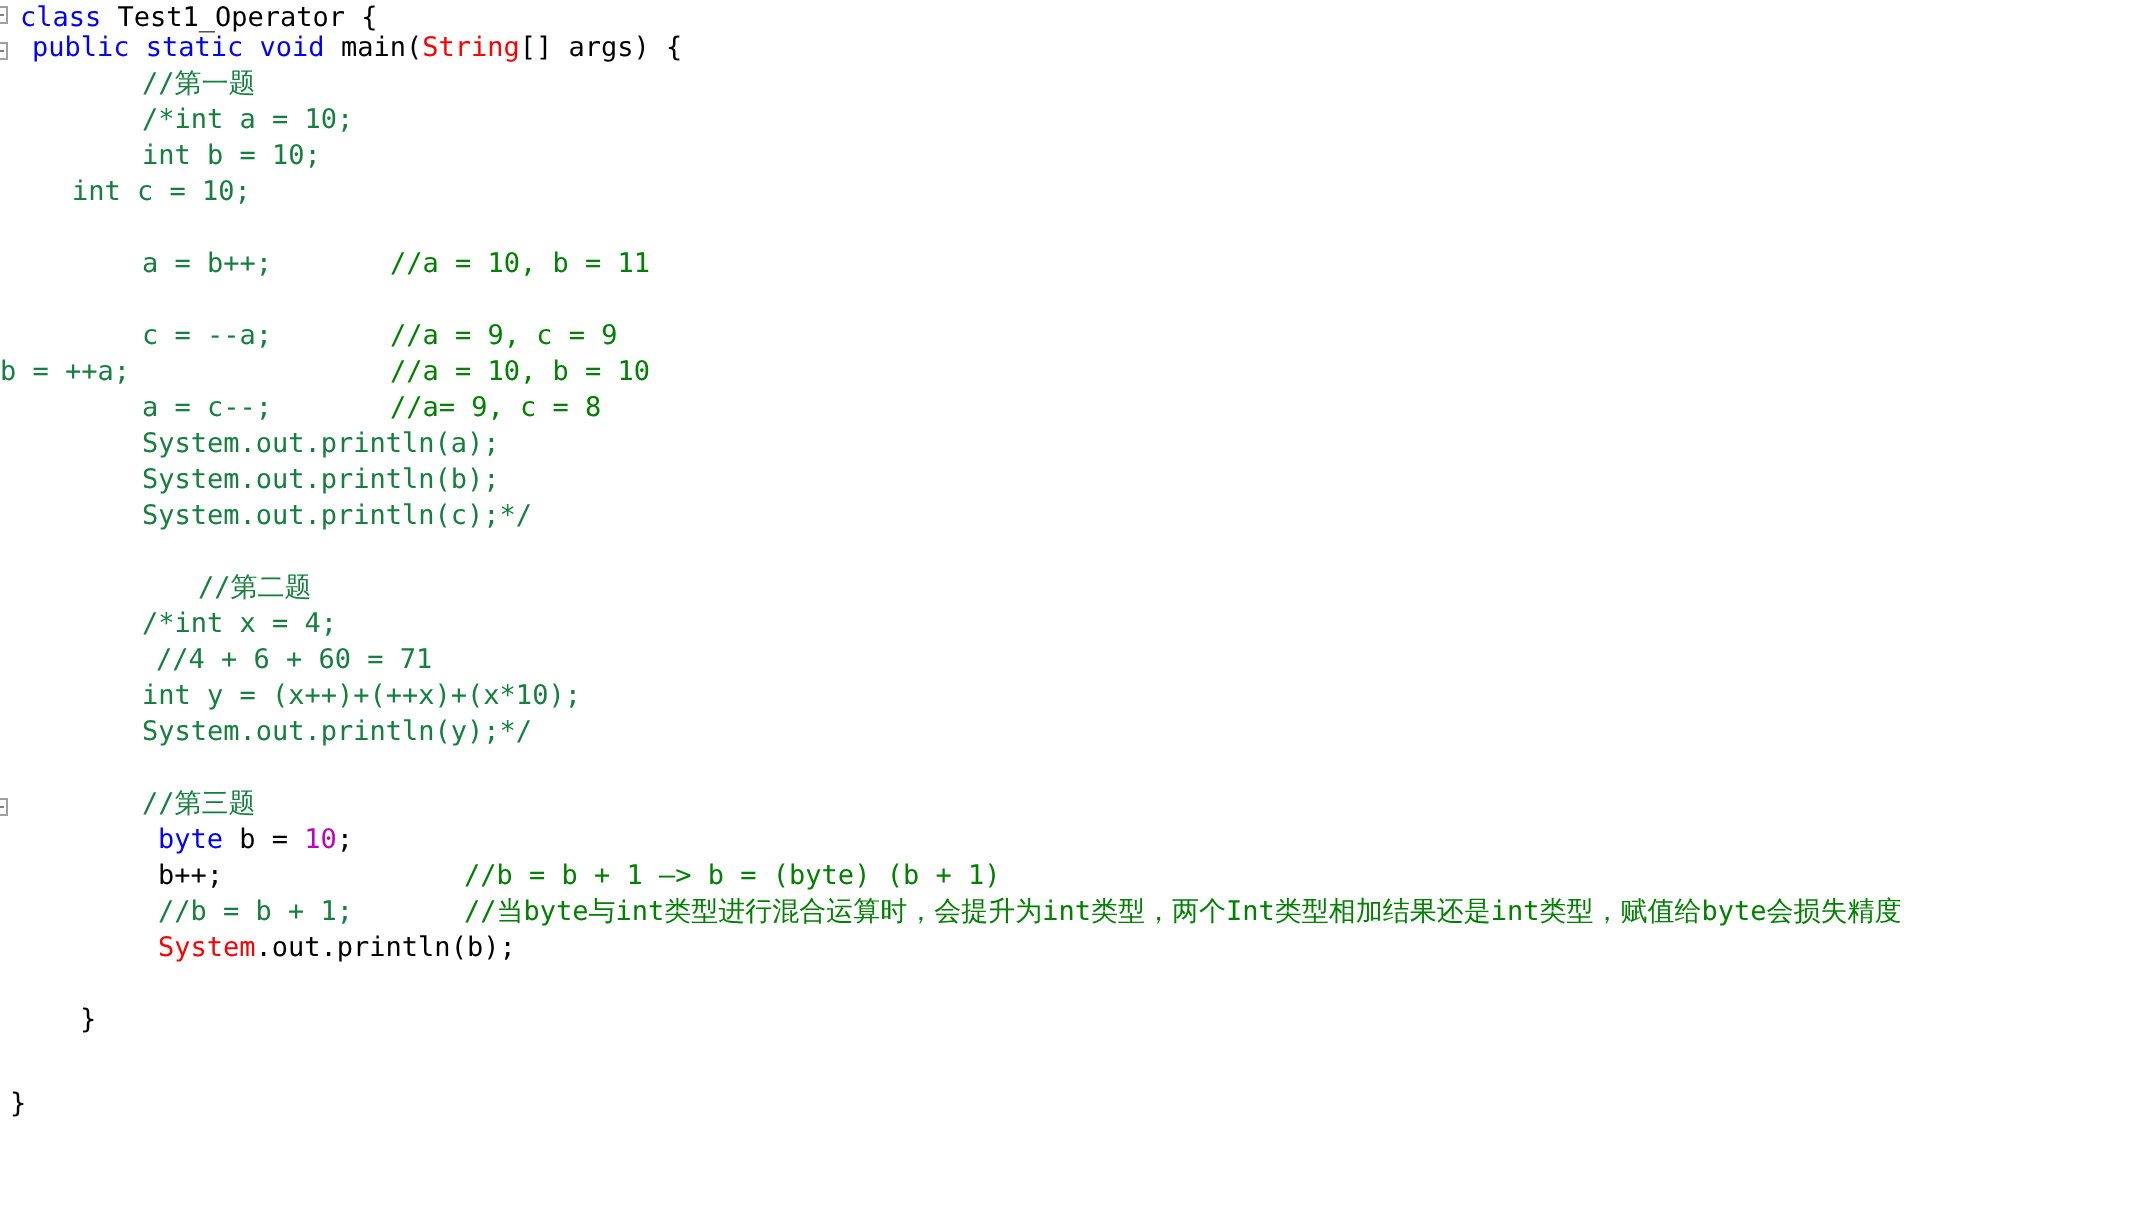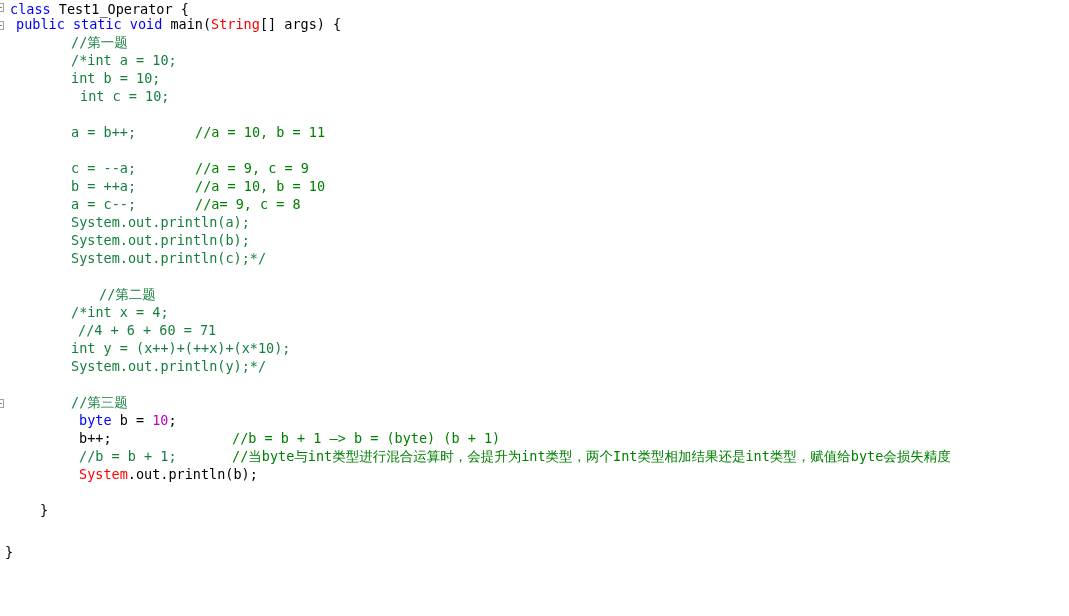--- a/index.html
+++ b/index.html
@@ -90,26 +90,26 @@
 <body>
 
 <div id="editor">
   <div class="gutter"></div>
   <div class="code-area">
       <div class="line" style="top: 0px; padding-left: 10px;"><span class="tok kw">class</span><span class="tok plain"> Test1_Operator {</span></div>
       <div class="line" style="top: 15px; padding-left: 16px;"><span class="tok kw">public static void</span><span class="tok plain"> main(</span><span class="tok type">String</span><span class="tok plain">[] args) {</span></div>
       <div class="line" style="top: 33px; padding-left: 71px;"><span class="tok comment">//第一题</span></div>
       <div class="line" style="top: 51px; padding-left: 71px;"><span class="tok comment">/*int a = 10;</span></div>
       <div class="line" style="top: 69px; padding-left: 71px;"><span class="tok comment">int b = 10;</span></div>
-      <div class="line" style="top: 87px; padding-left: 36px; margin-left: 44px;"><span class="tok comment">int c = 10;</span></div>
+      <div class="line" style="top: 87px; padding-left: 36px;"><span class="tok comment">int c = 10;</span></div>
       <div class="line" style="top: 123px; padding-left: 71px;"><span class="tok comment">a = b++;</span></div>
       <div class="col-cmt" style="top: 123px; left: 195px;">//a = 10, b = 11</div>
       <div class="line" style="top: 159px; padding-left: 71px;"><span class="tok comment">c = --a;</span></div>
       <div class="col-cmt" style="top: 159px; left: 195px;">//a = 9, c = 9</div>
-      <div class="line" style="top: 177px; padding-left: 71px; text-align: center;"><span class="tok comment">b = ++a;</span></div>
+      <div class="line" style="top: 177px;  text-align: center;"><span class="tok comment">b = ++a;</span></div>
       <div class="col-cmt" style="top: 177px; left: 195px;">//a = 10, b = 10</div>
       <div class="line" style="top: 195px; padding-left: 71px;"><span class="tok comment">a = c--;</span></div>
       <div class="col-cmt" style="top: 195px; left: 195px;">//a= 9, c = 8</div>
       <div class="line" style="top: 213px; padding-left: 71px;"><span class="tok comment">System.out.println(a);</span></div>
       <div class="line" style="top: 231px; padding-left: 71px;"><span class="tok comment">System.out.println(b);</span></div>
       <div class="line" style="top: 249px; padding-left: 71px;"><span class="tok comment">System.out.println(c);*/</span></div>
       <div class="line" style="top: 285px; padding-left: 99px;"><span class="tok comment">//第二题</span></div>
       <div class="line" style="top: 303px; padding-left: 71px;"><span class="tok comment">/*int x = 4;</span></div>
       <div class="line" style="top: 321px; padding-left: 78px;"><span class="tok comment">//4 + 6 + 60 = 71</span></div>
       <div class="line" style="top: 339px; padding-left: 71px;"><span class="tok comment">int y = (x++)+(++x)+(x*10);</span></div>

